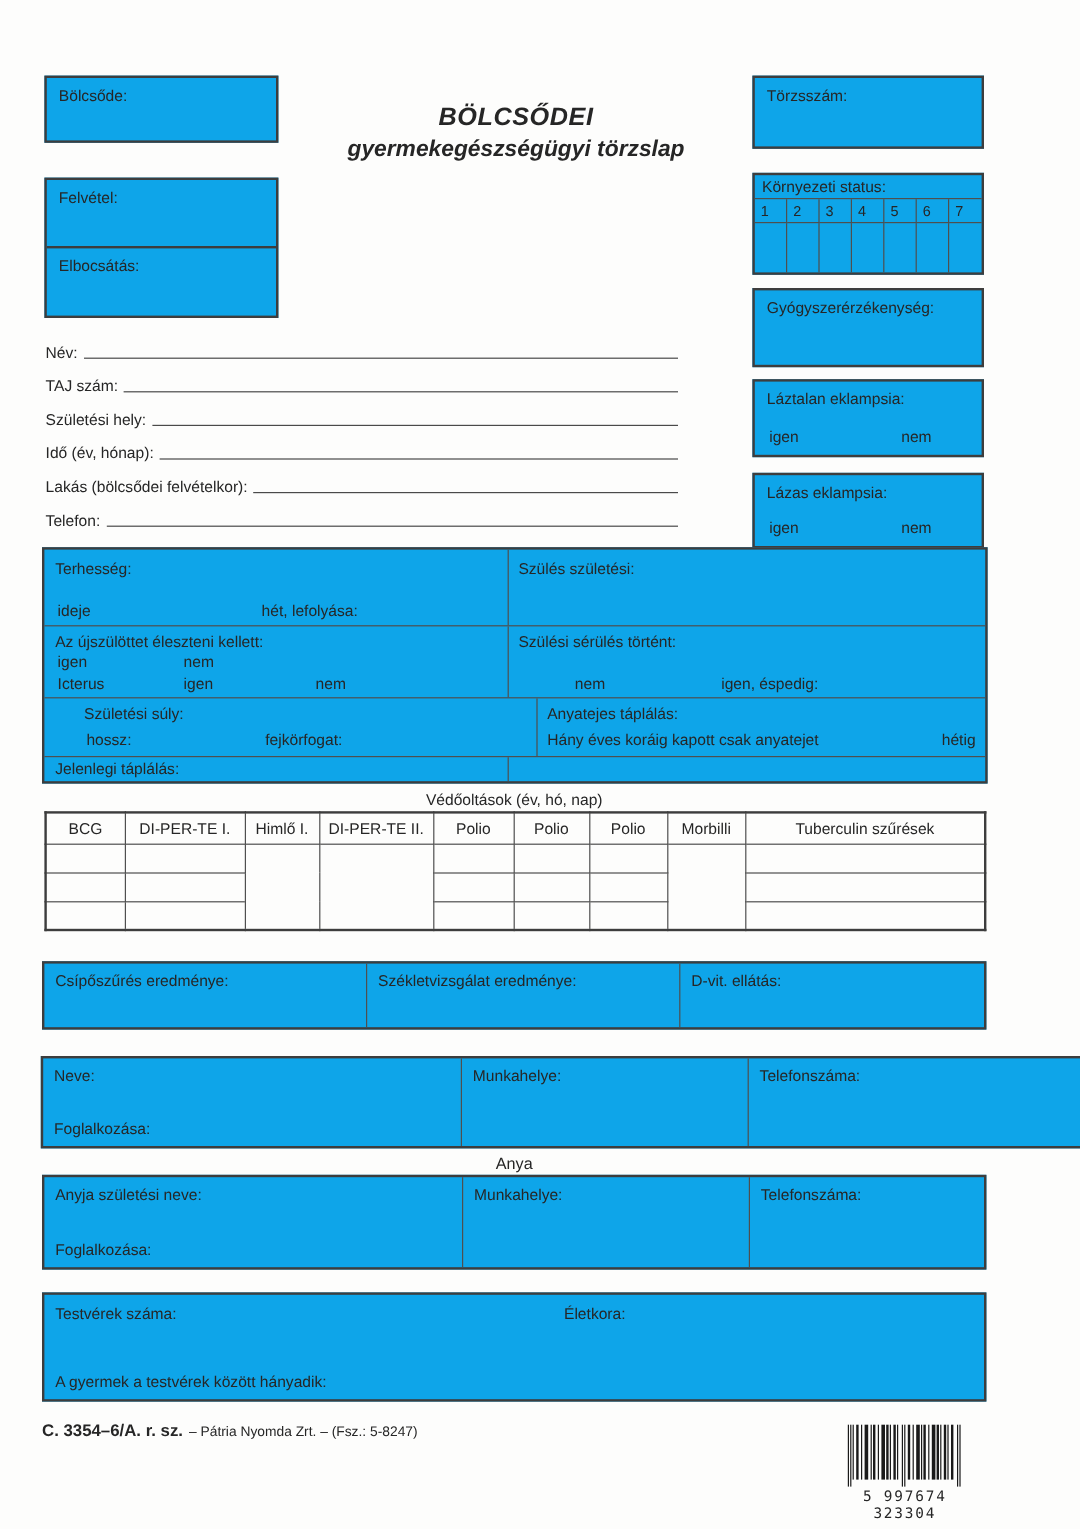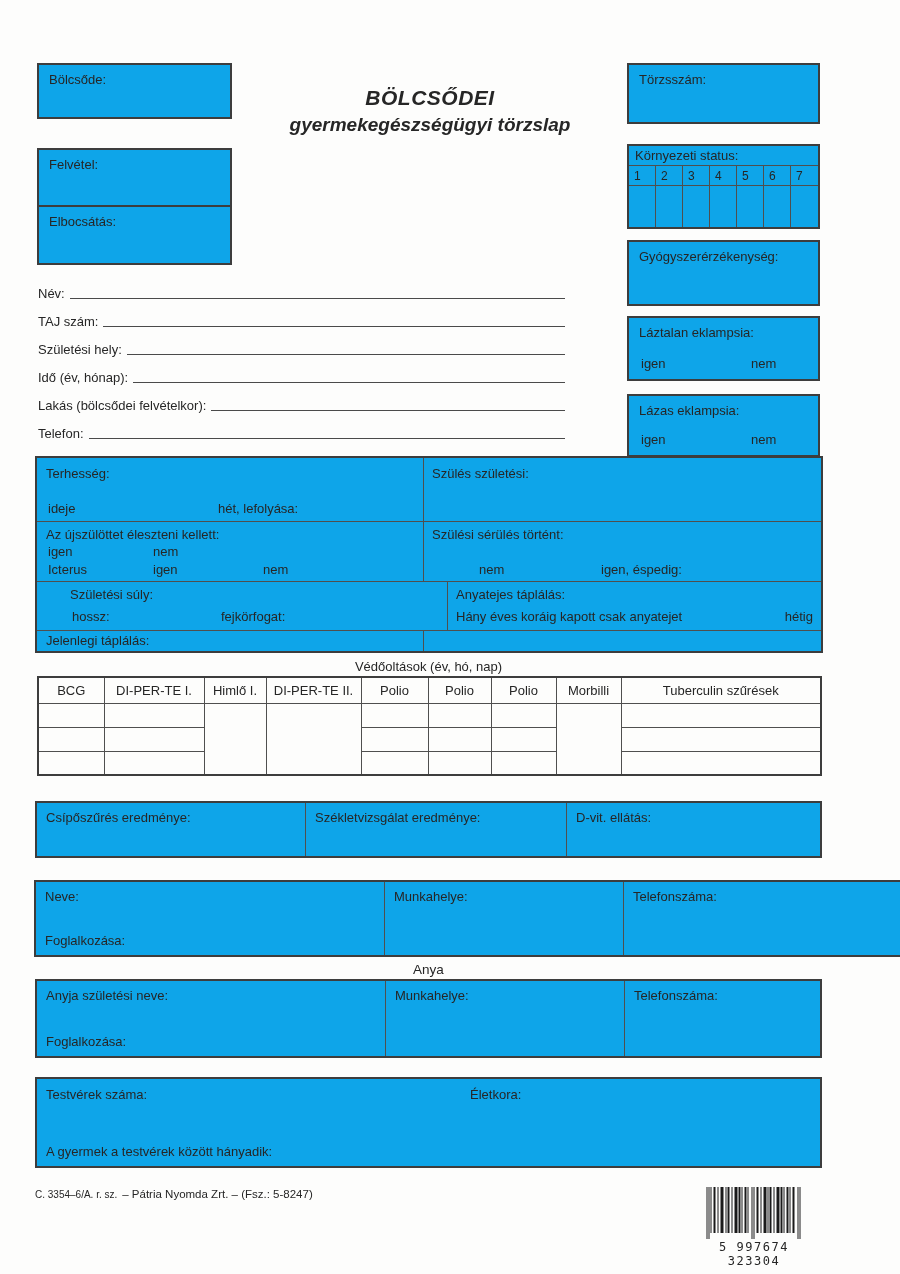--- a/index.html
+++ b/index.html
@@ -90,21 +90,21 @@
   .p-c1{width:349px;} .p-c2{width:239px;} .p-c3{flex:1;}
   .lbl-bottom{position:absolute;left:9px;bottom:7px;font-size:13px;white-space:nowrap;}
 
   
   #siblings-box{left:35px;top:1077px;width:787px;height:91px;}
   #siblings-box .lbl-top1{position:absolute;left:9px;top:8px;}
   #siblings-box .lbl-top2{position:absolute;left:433px;top:8px;}
 
   
   #footer{position:absolute;left:35px;top:1184px;white-space:nowrap;}
-  #footer .f-bold{font-size:10px;font-weight:normal;}
+  #footer .f-bold{font-size:14px;font-weight:bold;}
   #footer .f-rest{font-size:11.5px;margin-left:5px;}
 
   
   #barcode{position:absolute;left:690px;top:1187px;width:128px;text-align:center;}
   #barcode svg{display:block;margin:0 auto;}
   #barcode .digits{font-size:12px;letter-spacing:1.5px;margin-top:1px;font-family:"DejaVu Sans Mono","Liberation Mono",monospace;}
 </style>
 </head>
 <body>
 

